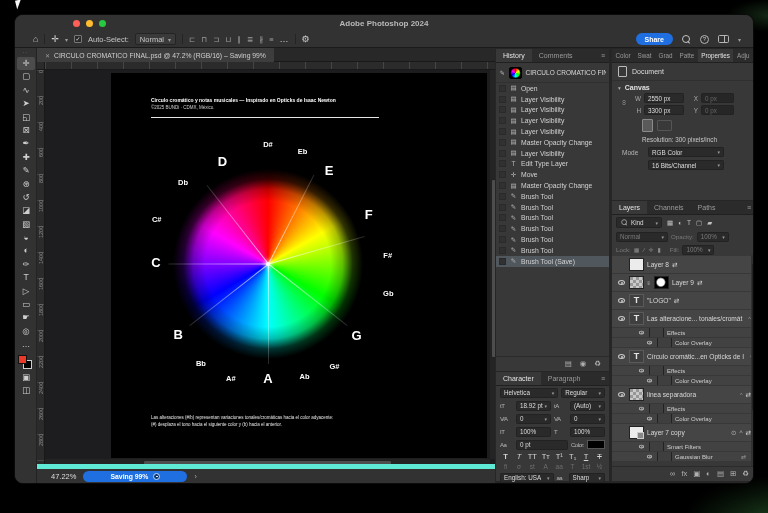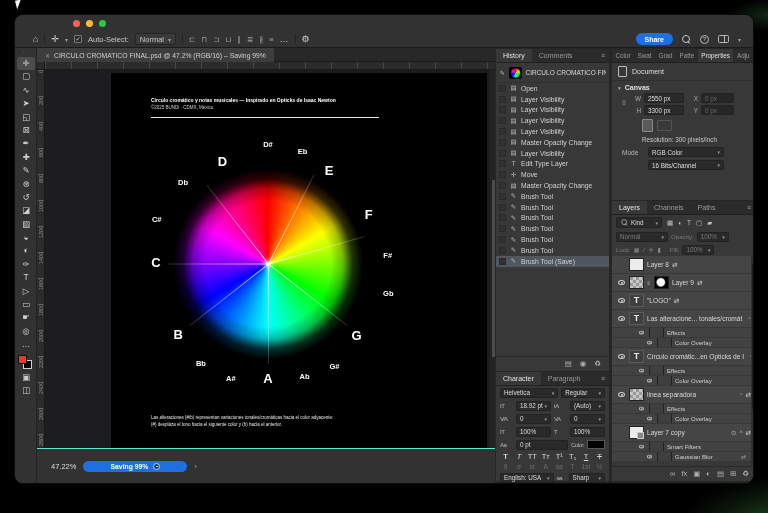--- a/index.html
+++ b/index.html
@@ -78,21 +78,21 @@
     background:linear-gradient(to top,rgba(255,255,255,.95),rgba(255,255,255,.2));opacity:.75;}
   .cdot{position:absolute;left:50%;top:50%;width:4px;height:4px;margin:-2px 0 0 -2px;border-radius:50%;background:#fff;box-shadow:0 0 5px 1.5px rgba(255,255,255,.9);}
   .notelabel{position:absolute;left:50%;top:50%;color:#fff;font-weight:bold;font-size:7.5px;text-shadow:0 0 3px #000;}
   .notelabel.major{font-size:13px;}
 
   .vscroll{position:absolute;right:0;top:0;bottom:5px;width:5px;background:#242424;}
   .vscroll .thumb{position:absolute;left:1px;right:1px;top:28%;height:46%;background:#4d4d4d;border-radius:2px;}
   .hscroll{position:absolute;left:0;right:5px;bottom:0;height:5px;background:#242424;}
   .hscroll .thumb{position:absolute;top:1px;bottom:1px;left:22%;width:56%;background:#4d4d4d;border-radius:2px;}
 
-  .statusbar{position:absolute;left:0;right:0;bottom:0;height:35px;background:#323232;border-top:1px solid #5eead4;display:flex;align-items:center;gap:7px;padding-left:14px;font-size:7.5px;color:#ddd;}
+  .statusbar{position:absolute;left:0;right:0;bottom:0;height:19px;background:#323232;border-top:5px solid #5eead4;display:flex;align-items:center;gap:7px;padding-left:14px;font-size:7.5px;color:#ddd;}
   .progress{width:104px;height:11px;background:var(--accent);border-radius:6px;color:#fff;font-size:6.8px;display:flex;align-items:center;justify-content:center;gap:5px;font-weight:bold;}
   .spin{width:7px;height:7px;border-radius:50%;background:#0b3a75;border:1px solid #bcd6f7;position:relative;}
   .spin::after{content:"";position:absolute;left:2px;top:2px;width:1.5px;height:1.5px;background:#fff;border-radius:50%;}
   .sb-chev{color:#aaa;font-size:7px;}
 
   
   .histcol{position:absolute;left:481px;top:0;width:113px;bottom:0;}
   .propcol{position:absolute;left:597px;top:0;width:143px;bottom:0;}
   .panel{position:absolute;left:0;right:0;background:#383838;}
   .ptabs{height:14px;display:flex;align-items:stretch;background:#2b2b2b;border-bottom:1px solid #202020;}
@@ -193,20 +193,21 @@
   <div class="cursor"></div>
 
   <div class="window">
 
     <div class="titlebar">
       <div class="lights">
         <span class="light red"></span>
         <span class="light yellow"></span>
         <span class="light green"></span>
       </div>
+      <div class="win-title">Adobe Photoshop 2024</div>
     </div>
 
     <div class="optionsbar">
       <span class="ob-ico">⌂</span>
       <span class="ob-sep"></span>
       <span class="ob-ico">✛</span>
       <span class="ob-chev">▾</span>
       <span class="ob-check">✓</span>
       <span>Auto-Select:</span>
       <span class="ob-field">

